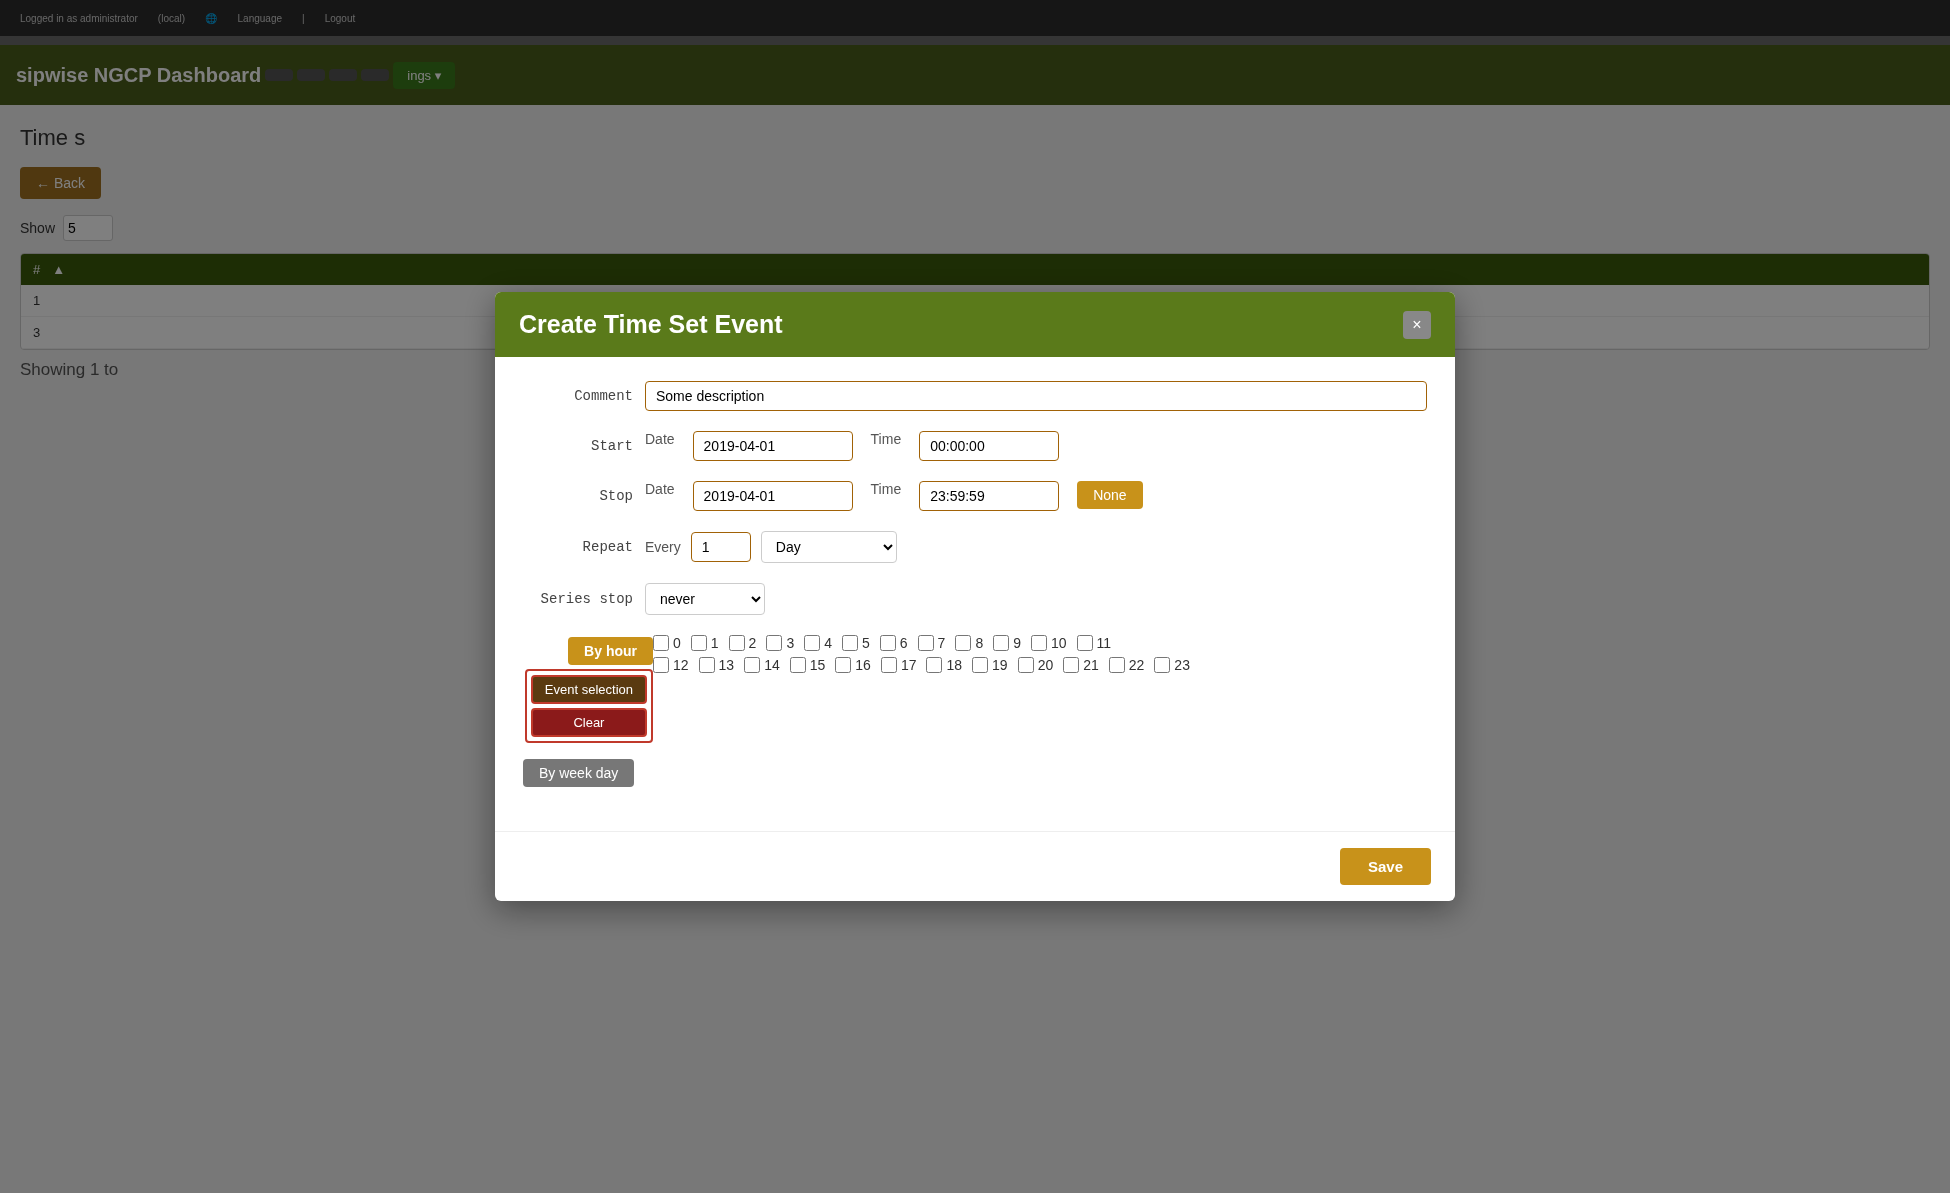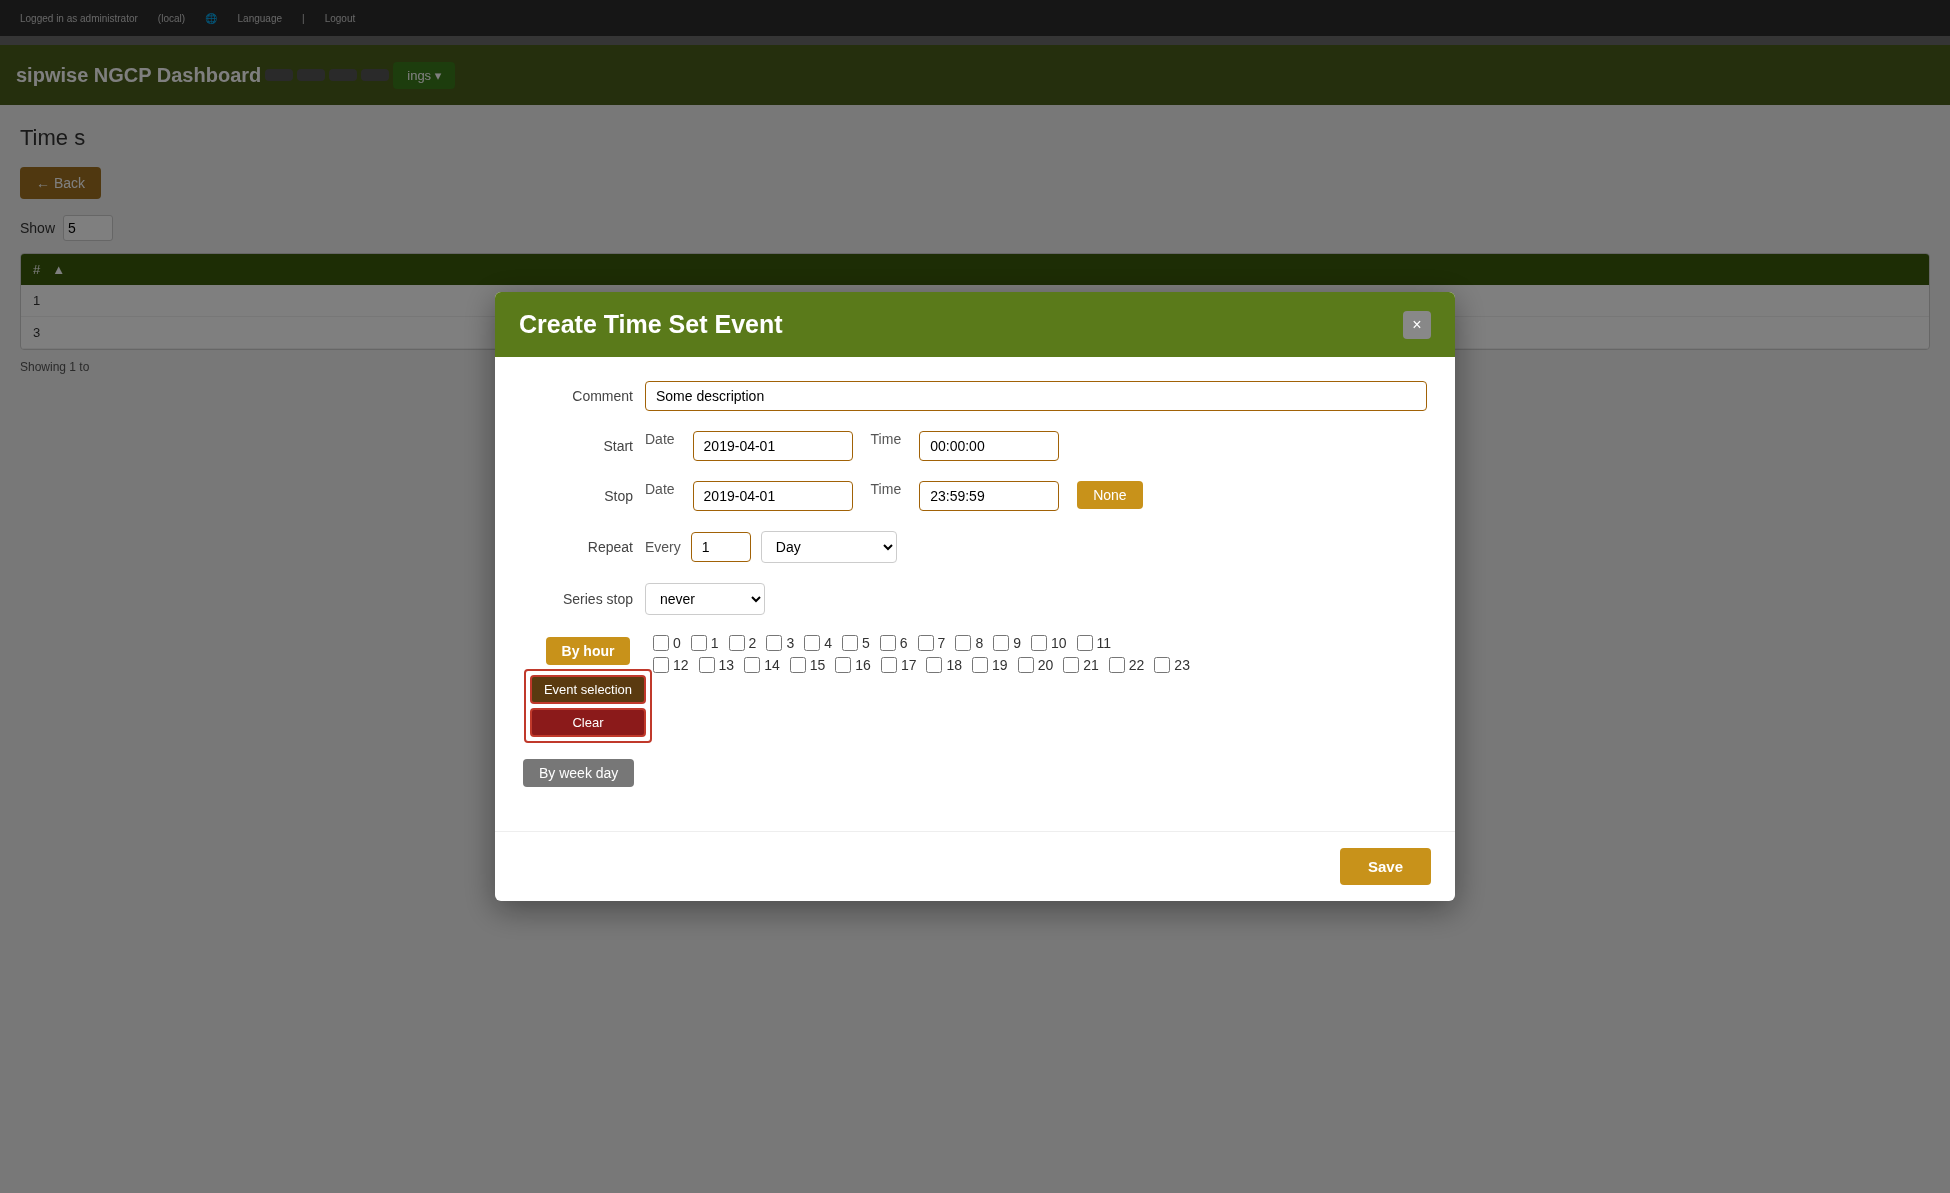--- a/index.html
+++ b/index.html
@@ -182,20 +182,21 @@
       align-items: center;
       margin-bottom: 20px;
       gap: 12px;
     }
     .form-label {
       width: 110px;
       text-align: right;
       color: #444;
       font-size: 14px;
       flex-shrink: 0;
+      font-family: Liberation Mono, monospace;
     }
     .form-input {
       border: 1px solid #a16207;
       border-radius: 4px;
       padding: 6px 10px;
       font-size: 14px;
       outline: none;
     }
     .comment-input {
       flex: 1;
@@ -334,21 +335,21 @@
     }
 
     .by-hour-row {
       display: flex;
       align-items: flex-start;
       gap: 0;
     }
     .left-controls {
       display: flex;
       flex-direction: column;
-      align-items: center;
+      align-items: flex-end;
       gap: 4px;
       width: 130px;
       flex-shrink: 0;
       padding-top: 2px;
     }
     .hours-content {
       flex: 1;
     }
     .hours-row-top, .hours-row-bottom {
       display: flex;
@@ -392,21 +393,21 @@
         <span>#</span>
         <span>▲</span>
       </div>
       <div class="table-data-row">
         <span>1</span>
       </div>
       <div class="table-data-row">
         <span>3</span>
       </div>
     </div>
-    <div style="margin-top:10px; font-size:12px; color:#555;">Showing 1 to</div>
+    <div style="margin-top:10px; font-size:17px; color:#555;">Showing 1 to</div>
   </div>
 </div>
 
 <div class="modal-overlay">
   <div class="modal">
 
     <div class="modal-header">
       <span class="modal-title">Create Time Set Event</span>
       <button class="modal-close">×</button>
     </div>

